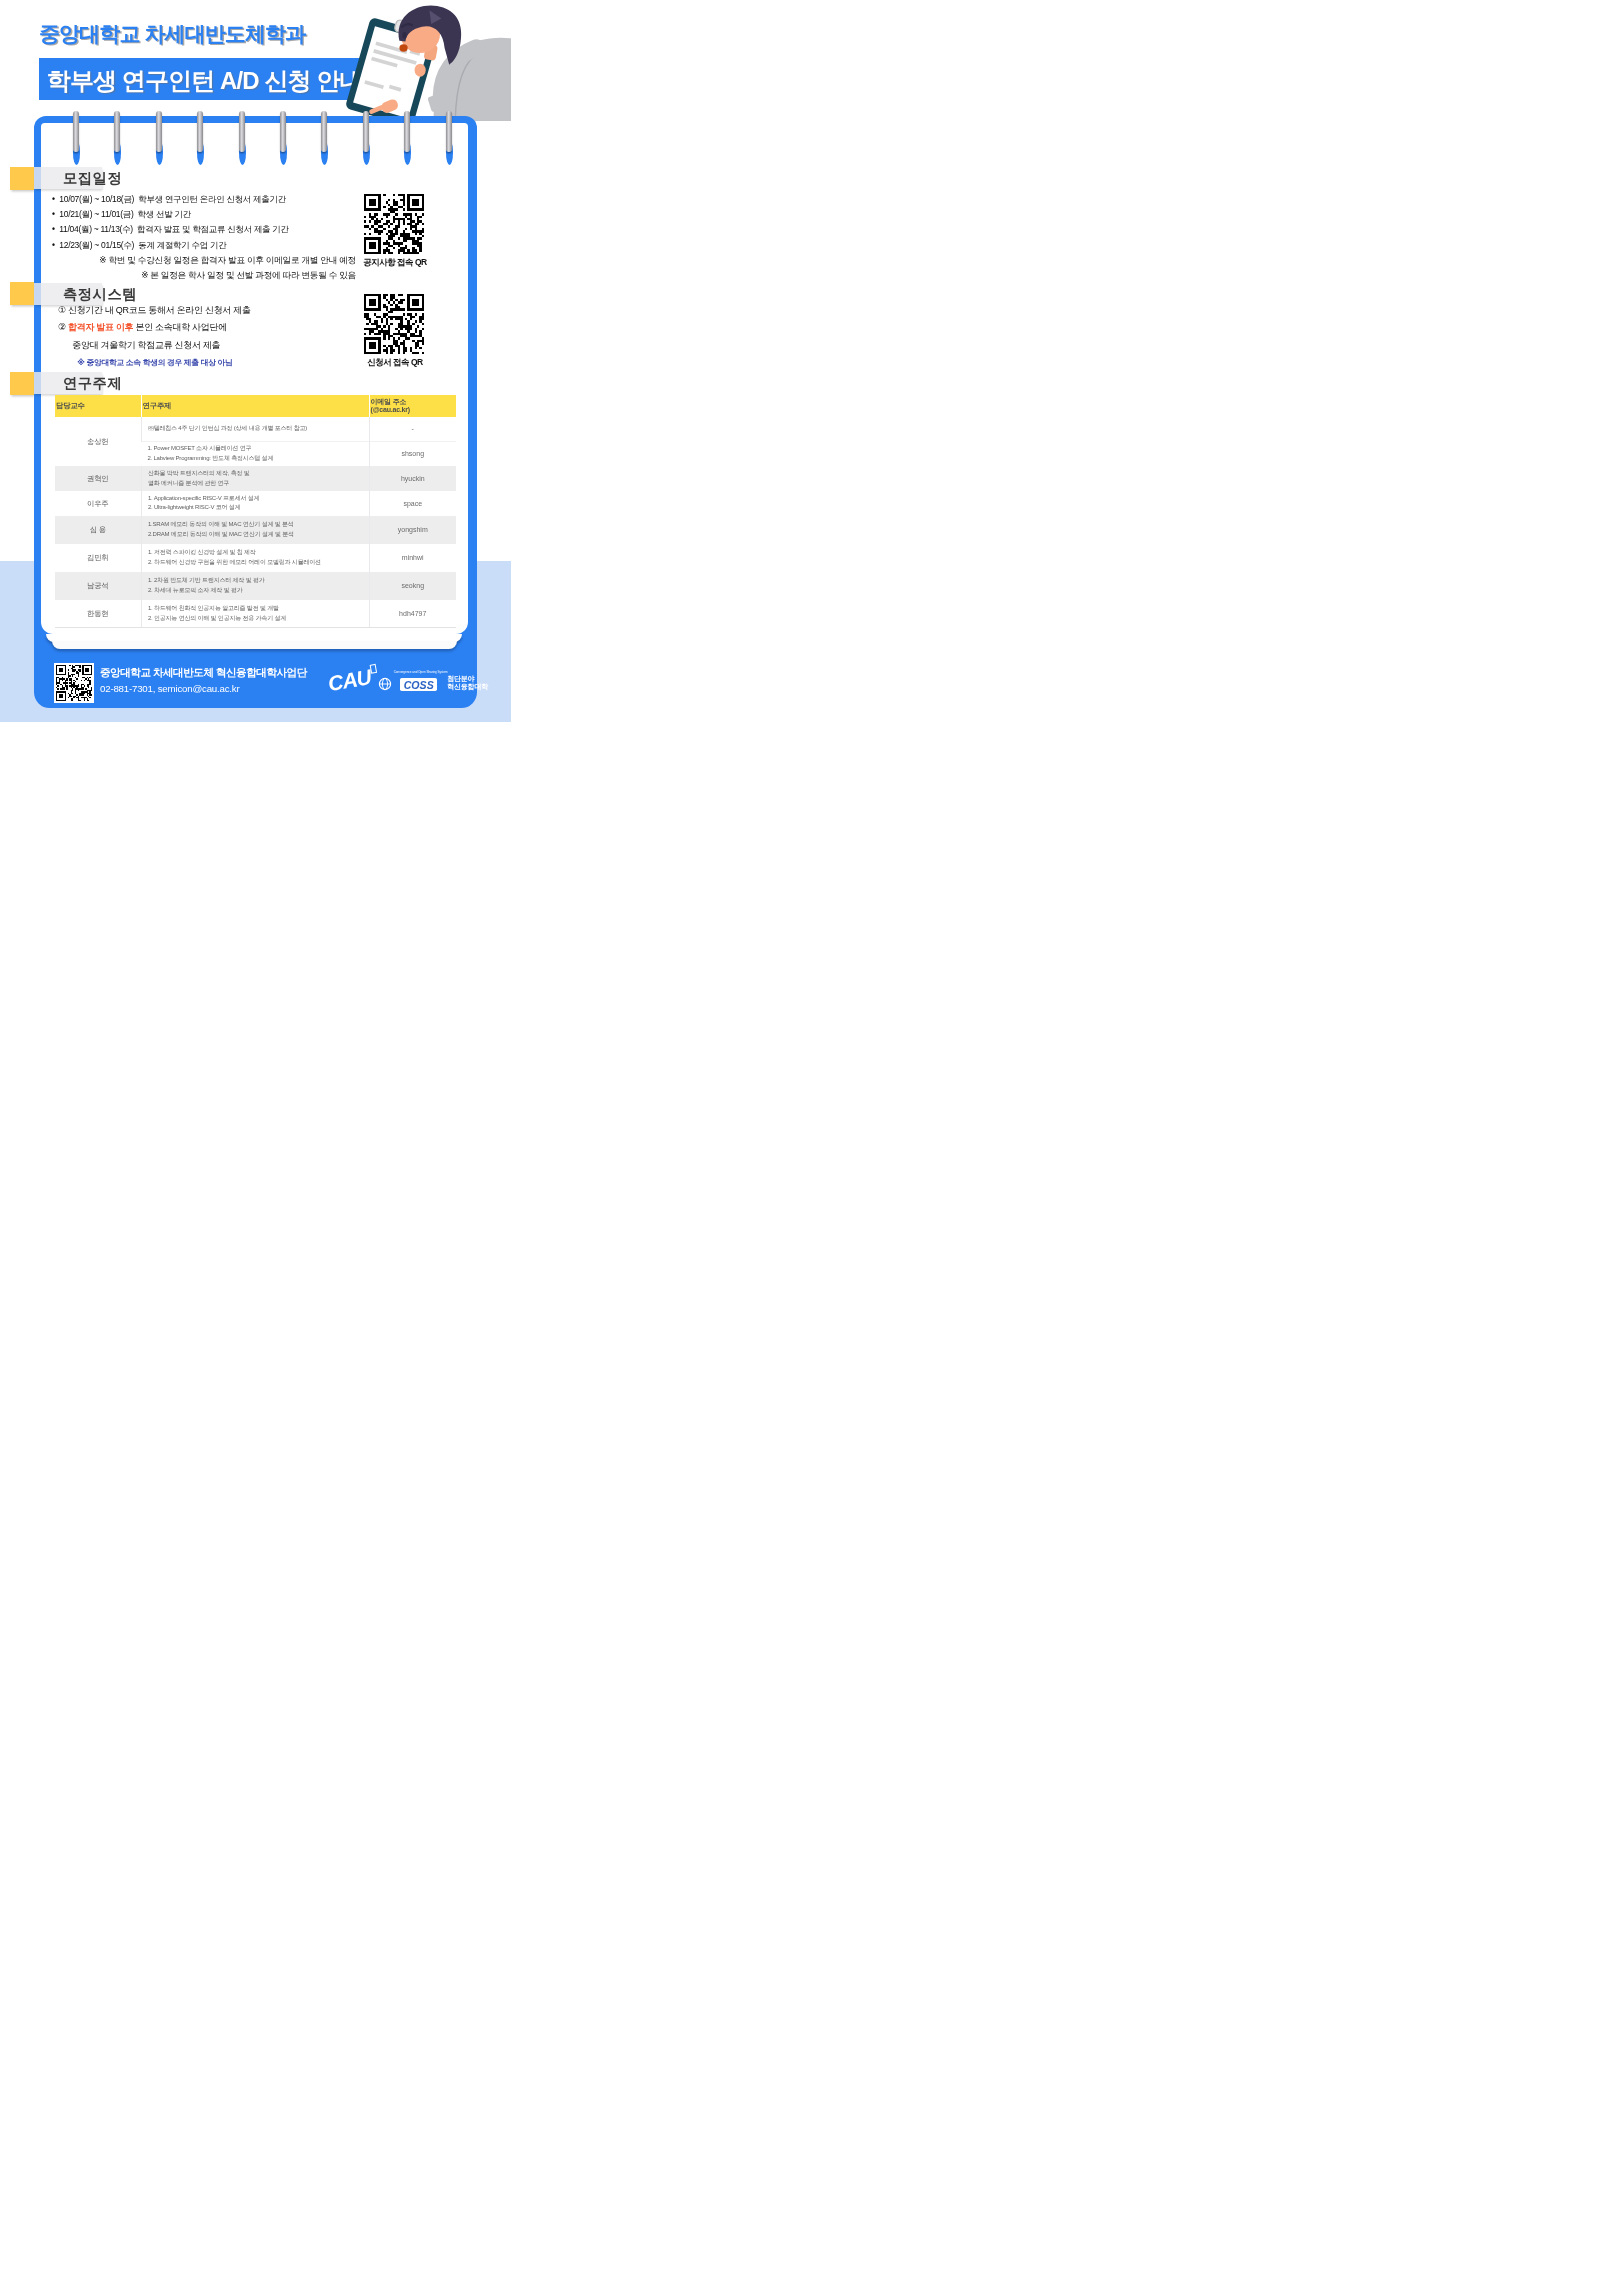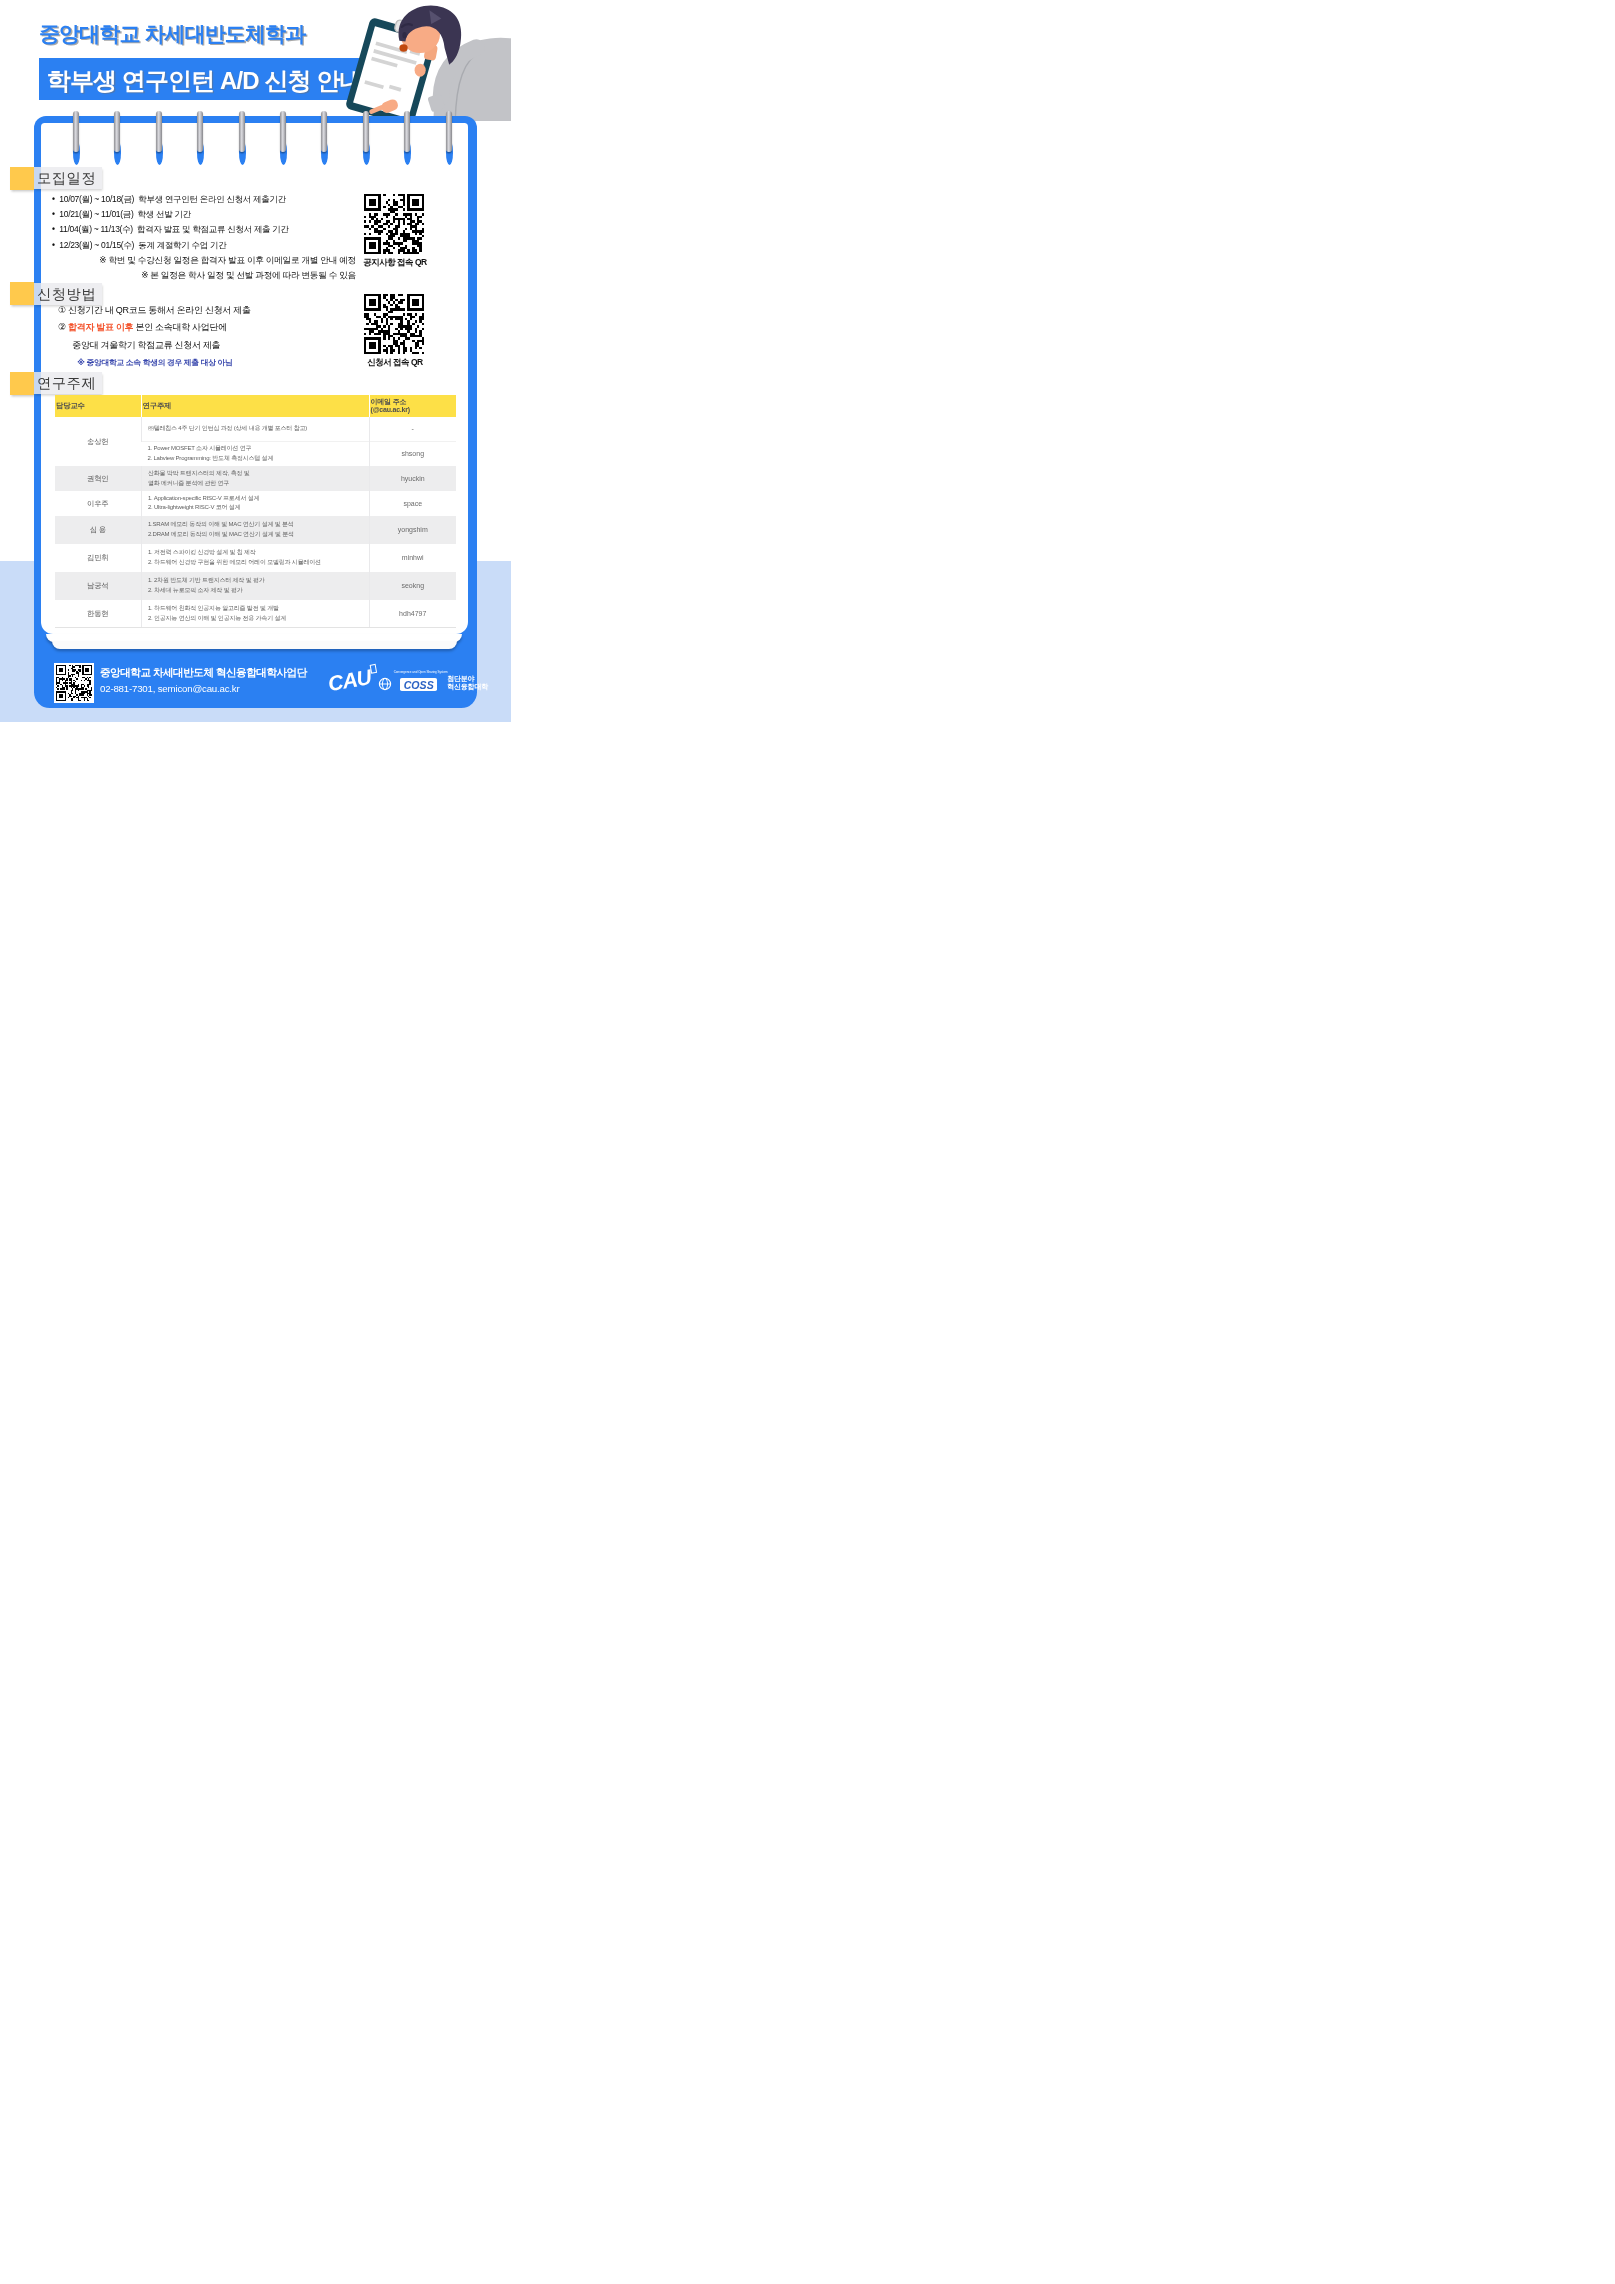--- a/index.html
+++ b/index.html
@@ -45,21 +45,21 @@
   .ring{position:absolute;top:111px;width:8.3px;height:52px;z-index:7;}
   .ring-hole{position:absolute;left:0.5px;top:28.5px;width:7.4px;height:25px;border-radius:50%;background:#2b80f2;}
   .ring-bar{position:absolute;left:0.9px;top:0;width:6.4px;height:41px;border-radius:3.2px;
     background:linear-gradient(90deg,#8f8f93,#dcdce1 45%,#87878c);box-shadow:0 1.4px 1.4px rgba(0,0,0,.35);}
   
   .secbar{
     position:absolute;left:34px;width:68px;height:22px;background:rgba(234,234,238,.82);z-index:6;
     box-shadow:1.4px 1.8px 2.3px rgba(0,0,0,.18);
   }
   .secbar .sec-label{
-    padding-left:3px;line-height:22px;font-size:14.3px;font-weight:400;color:#3a3a3a;letter-spacing:0.5px;white-space:nowrap;
+    padding-left:29px;line-height:22px;font-size:14.3px;font-weight:700;color:#3a3a3a;letter-spacing:0.5px;white-space:nowrap;
   }
   .secbar.s1{top:167px}.secbar.s2{top:283px}.secbar.s3{top:372px}
   
   .schedule-list{position:absolute;left:52px;top:195px;width:304px;z-index:6;color:#0d0d0d;text-align:right;}
   .s-item{display:flex;font-size:8.5px;font-weight:500;letter-spacing:-0.3px;line-height:9.2px;margin-bottom:6px;white-space:nowrap;}
   .s-item::before{content:"•";font-weight:900;margin-right:4.6px;}
   .s-note{font-size:8.7px;font-weight:500;letter-spacing:-0.3px;line-height:9.2px;margin-left:-5px;margin-top:6px;white-space:nowrap;}
   
   .method-list{position:absolute;left:58px;top:305px;width:304px;z-index:6;color:#0d0d0d;}
   .m-step{font-size:9px;font-weight:500;letter-spacing:-0.3px;line-height:10px;margin-bottom:7.4px;white-space:nowrap;}
@@ -394,21 +394,21 @@
         <rect x="19" y="1" width="5" height="5" fill="#fff"></rect>
         <rect x="20" y="2" width="3" height="3" fill="#000"></rect>
         <rect x="0" y="18" width="7" height="7" fill="#000"></rect>
         <rect x="1" y="19" width="5" height="5" fill="#fff"></rect>
         <rect x="2" y="20" width="3" height="3" fill="#000"></rect>
       </svg>
     </div>
   <div class="qr-label ql1">공지사항 접속 QR</div>
 
   <div class="secbar s2">
-    <div class="sec-label">신청방법</div>
+    <div class="sec-label">측정시스템</div>
   </div>
   <div class="method-list">
     <div class="m-step">① 신청기간 내 QR코드 통해서 온라인 신청서 제출</div>
     <div class="m-step"><span>②&nbsp;</span><span class="m-high">합격자 발표 이후</span><span> 본인 소속대학 사업단에</span></div>
     <div class="m-step m-cont">중앙대 겨울학기 학점교류 신청서 제출</div>
     <div class="m-note">※ 중앙대학교 소속 학생의 경우 제출 대상 아님</div>
   </div>
   <div class="qr-box qr2">
       <svg viewBox="0 0 25 25" shape-rendering="crispEdges">
         <rect x="0" y="0" width="25" height="25" fill="#fff"></rect>

